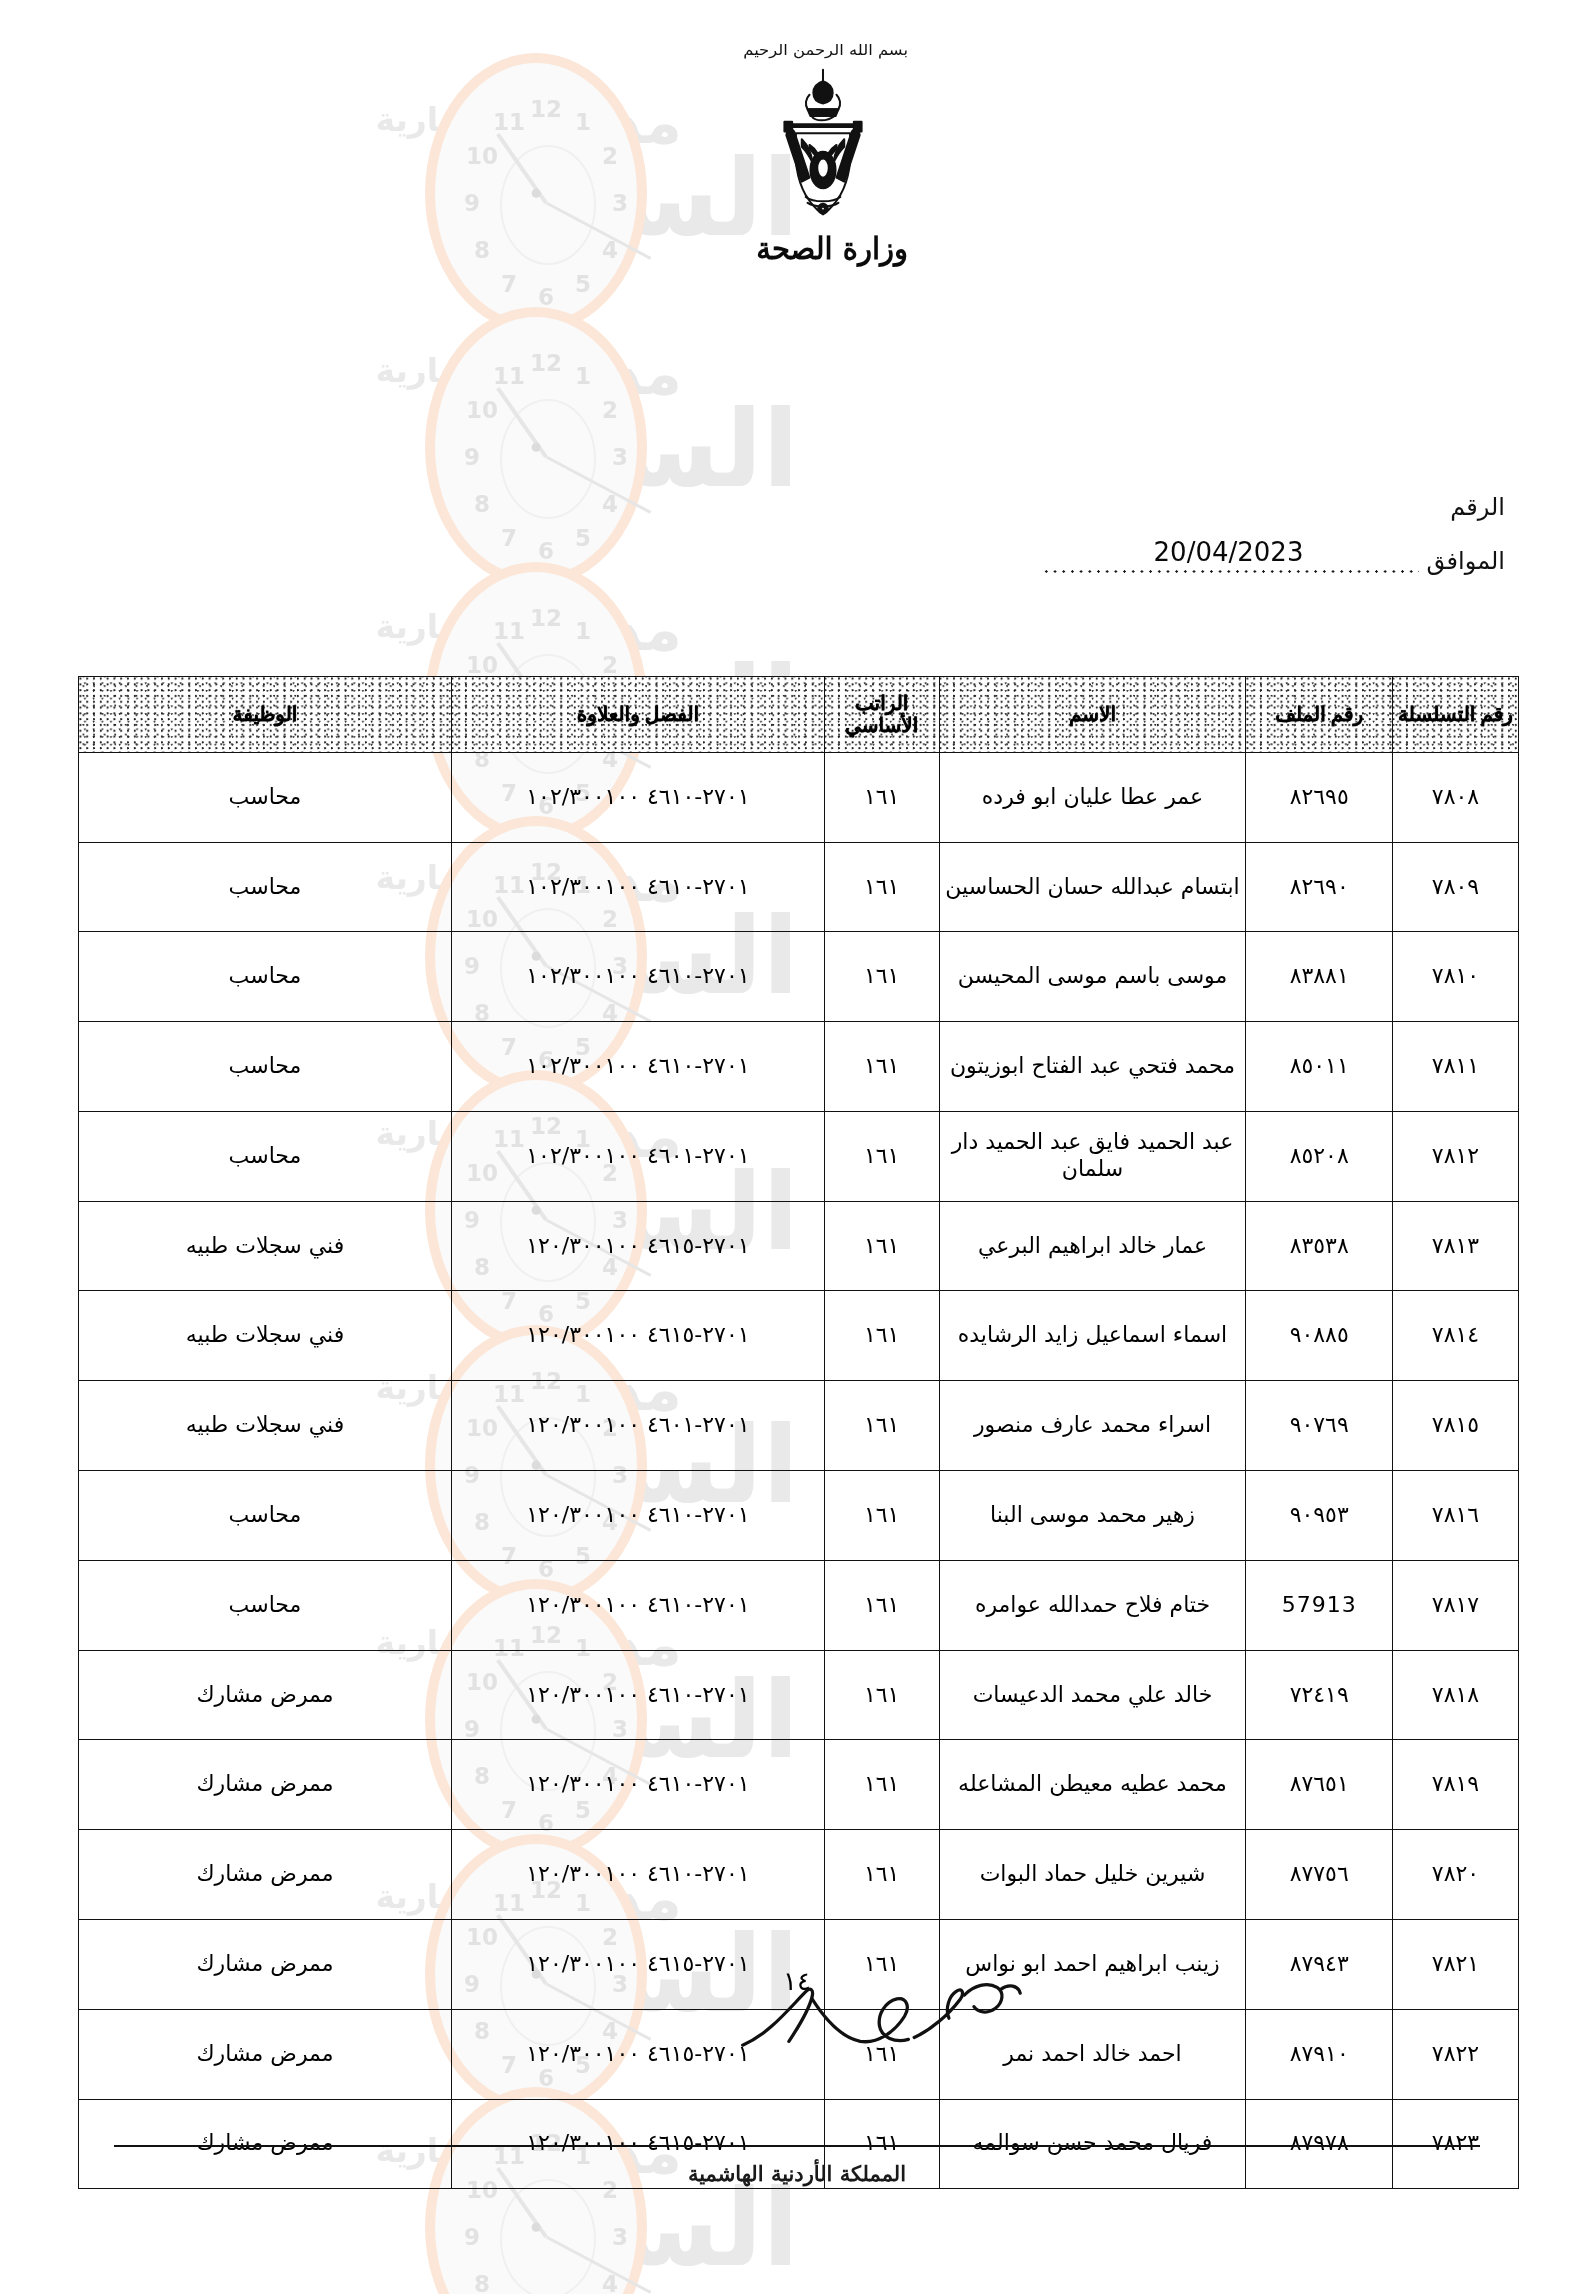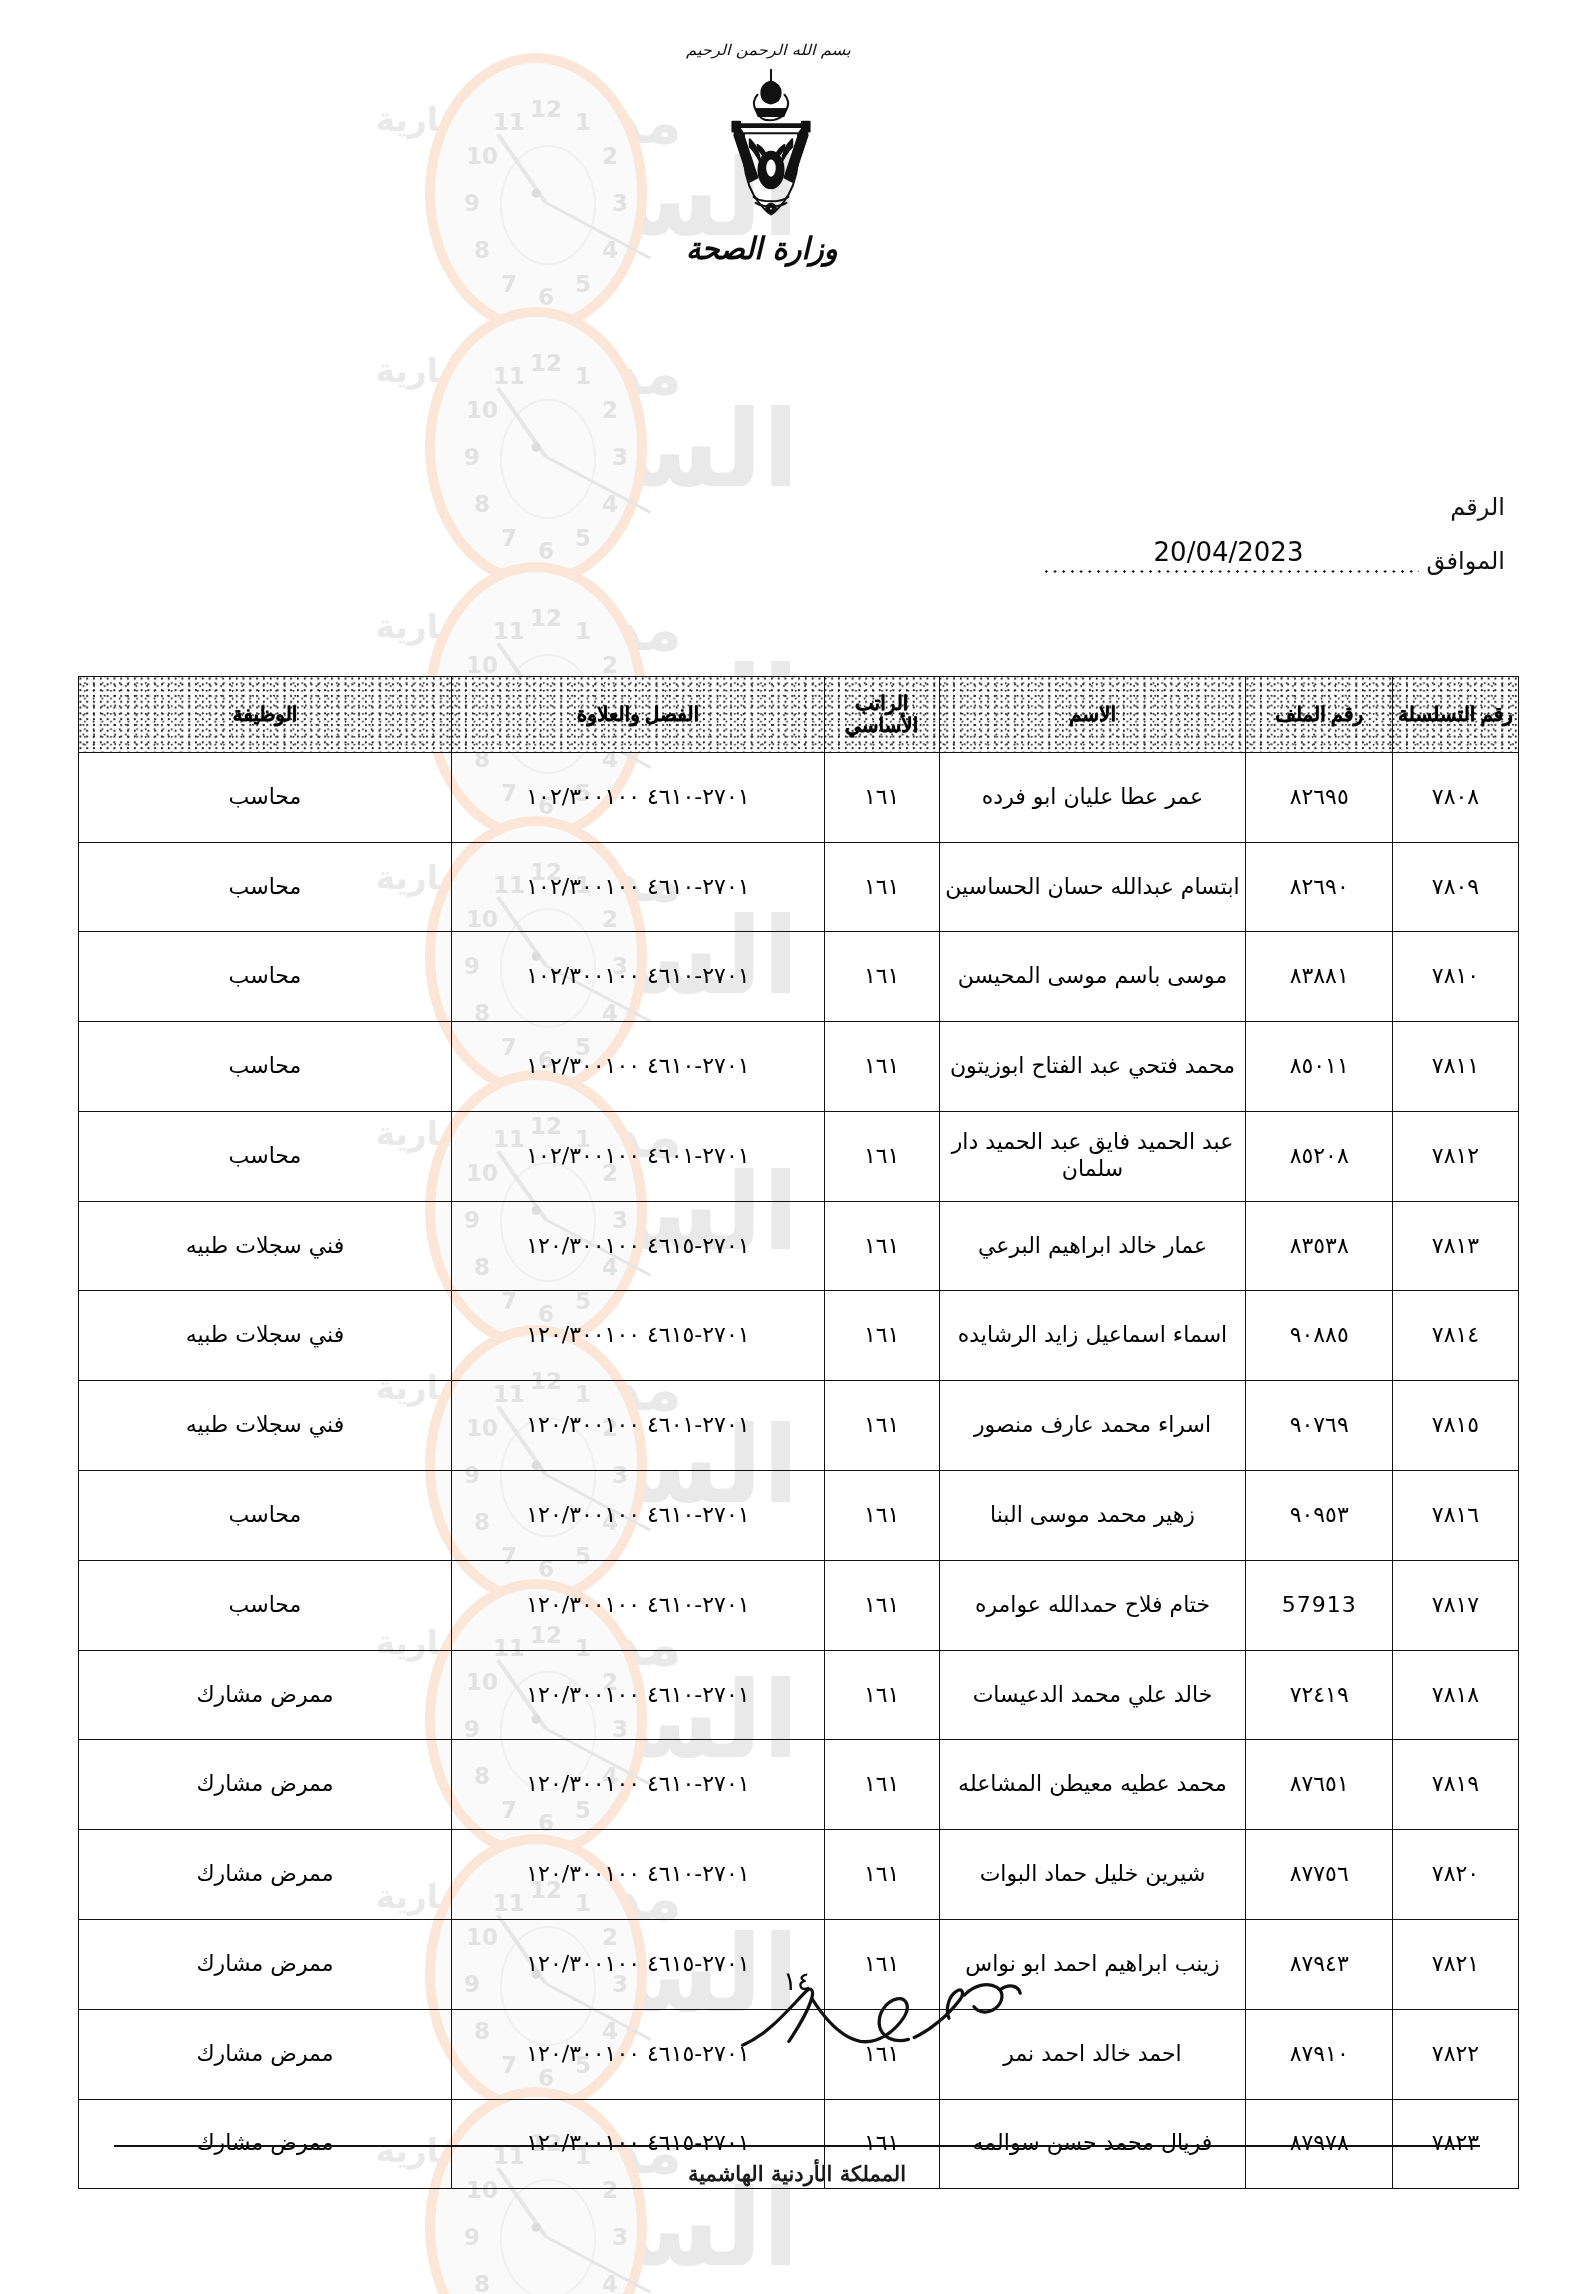--- a/index.html
+++ b/index.html
@@ -30,21 +30,21 @@
     color:#e2e2e2;font-weight:700;transform:translate(-50%,-50%);
   }
   .clock .hand{position:absolute;background:#e6e6e6;transform-origin:50% 100%;}
   .clock .pin{position:absolute;width:8.7px;height:8.7px;border-radius:50%;background:#dcdcdc;
     left:50%;top:50%;transform:translate(-50%,-50%);}
   .clock .ring{position:absolute;border-radius:50%;border:2.9px solid #f0f0f0;}
 
   
   .emblem{
     position:absolute;left:50%;transform:translateX(-50%);
-    top:41px;width:222px;text-align:left;z-index:3;font-style:italic;
+    top:41px;width:222px;text-align:right;z-index:3;
   }
   .basmala{
     font-size:16.4px;font-family:"DejaVu Sans","Liberation Sans",sans-serif;
     color:#111;letter-spacing:0px;white-space:nowrap;margin-bottom:1.9px;
     transform:scaleY(.9);
   }
   .crest{width:170px;height:162px;margin:0 auto;}
   .ministry{
     margin-top:3.9px;font-size:29px;color:#0b0b0b;white-space:nowrap;
     font-family:"DejaVu Serif","Liberation Serif",serif;font-weight:700;

